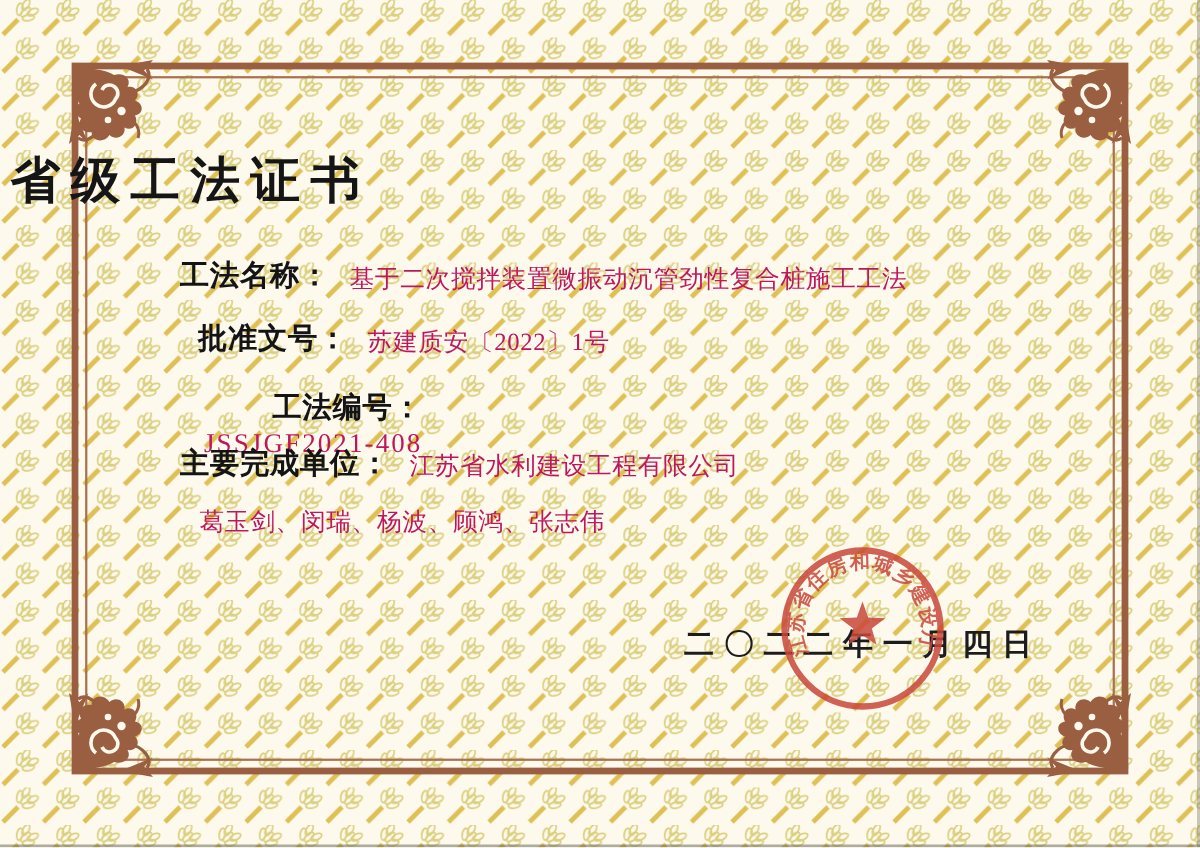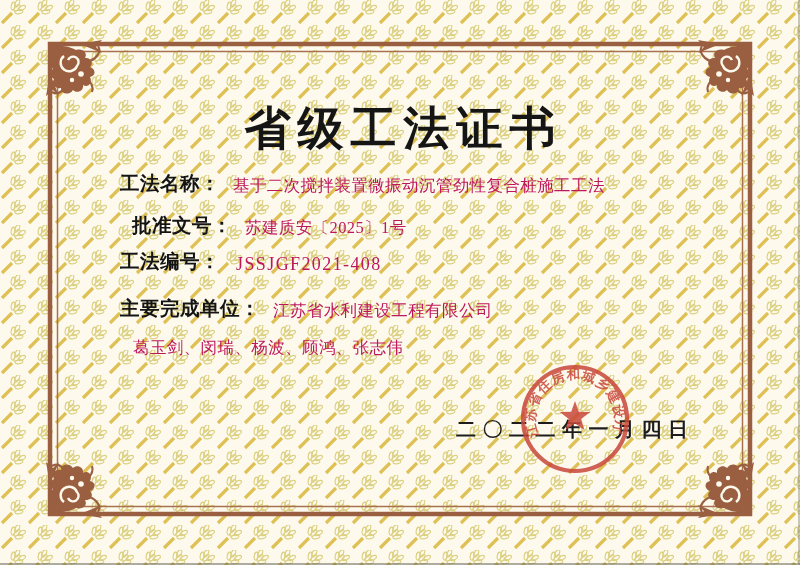--- a/index.html
+++ b/index.html
@@ -3,29 +3,29 @@
 <meta charset="utf-8">
 <style>
   html,body{margin:0;padding:0;background:#ffffff;}
   .page{
     position:relative;width:800px;height:565px;overflow:hidden;
     background:#fdfaed;
     font-family:"Liberation Serif","DejaVu Serif",serif;
   }
   .decor{position:absolute;left:0;top:0;}
   .title{
-    position:absolute;left:0;right:0;top:98px;text-align:center;
-    font-size:46px;font-weight:bold;color:#151515;letter-spacing:7px;text-indent:7px;
+    position:absolute;left:0;right:0;top:98px;text-align:left;
+    font-size:33px;font-weight:bold;color:#151515;letter-spacing:7px;text-indent:7px;
   }
   .row{position:absolute;left:120px;display:flex;align-items:flex-end;white-space:nowrap;}
   .row .label{font-size:19.5px;font-weight:bold;color:#141414;letter-spacing:0.5px;}
   .row .value{font-size:16.5px;color:#be185d;margin-left:13px;letter-spacing:0.4px;}
   .row-1{top:170px;}
   .row-2{top:212px;margin-left:12px;}
-  .row-3{top:248px;}
+  .row-3{top:258px;flex-direction:column;}
   .row-3 .value{font-size:18px;letter-spacing:1.4px;margin-left:16px;}
   .row-4{top:295px;}
   .row-5{top:337px;}
   .date{
     position:absolute;left:456px;top:416px;
     font-size:20px;font-weight:600;color:#1c1c1c;letter-spacing:6.5px;white-space:nowrap;
   }
   .seal{position:absolute;left:516px;top:360px;}
   .edge-bottom{position:absolute;left:0;right:0;bottom:0;height:2px;background:#6e6c5d;opacity:.55;}
   .edge-right{position:absolute;top:0;bottom:0;right:0;width:2px;background:#7a776a;opacity:.4;}
@@ -77,21 +77,21 @@
   </svg>
 
   <div class="title">省级工法证书</div>
 
   <div class="row row-1">
     <span class="label">工法名称：</span>
     <span class="value">基于二次搅拌装置微振动沉管劲性复合桩施工工法</span>
   </div>
   <div class="row row-2">
     <span class="label">批准文号：</span>
-    <span class="value">苏建质安〔2025〕1号</span>
+    <span class="value">苏建质安〔2022〕1号</span>
   </div>
   <div class="row row-3">
     <span class="label">工法编号：</span>
     <span class="value">JSSJGF2021-408</span>
   </div>
   <div class="row row-4">
     <span class="label">主要完成单位：</span>
     <span class="value">江苏省水利建设工程有限公司</span>
   </div>
   <div class="row row-5">

